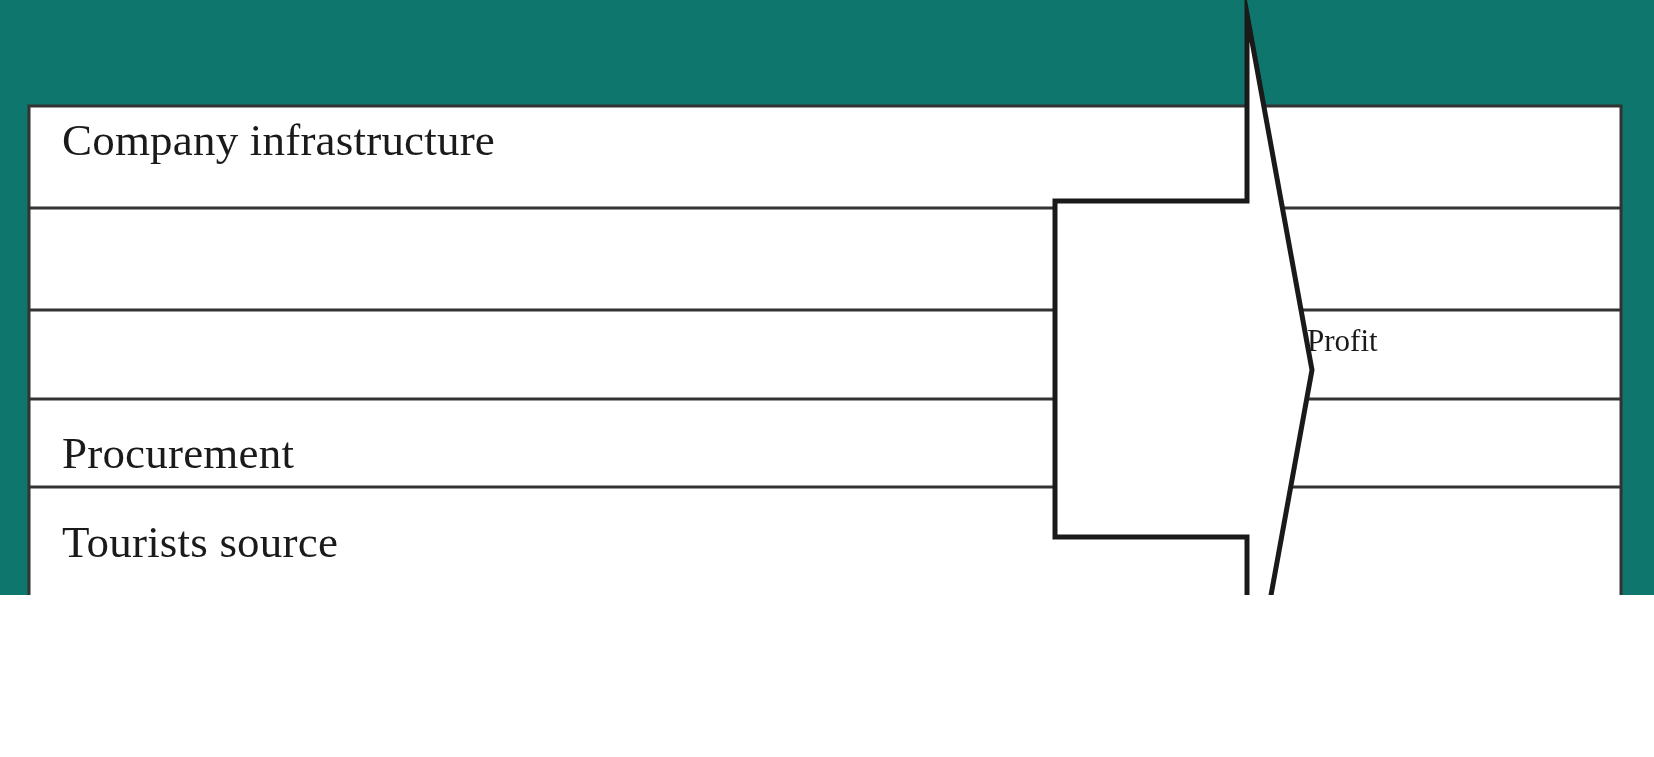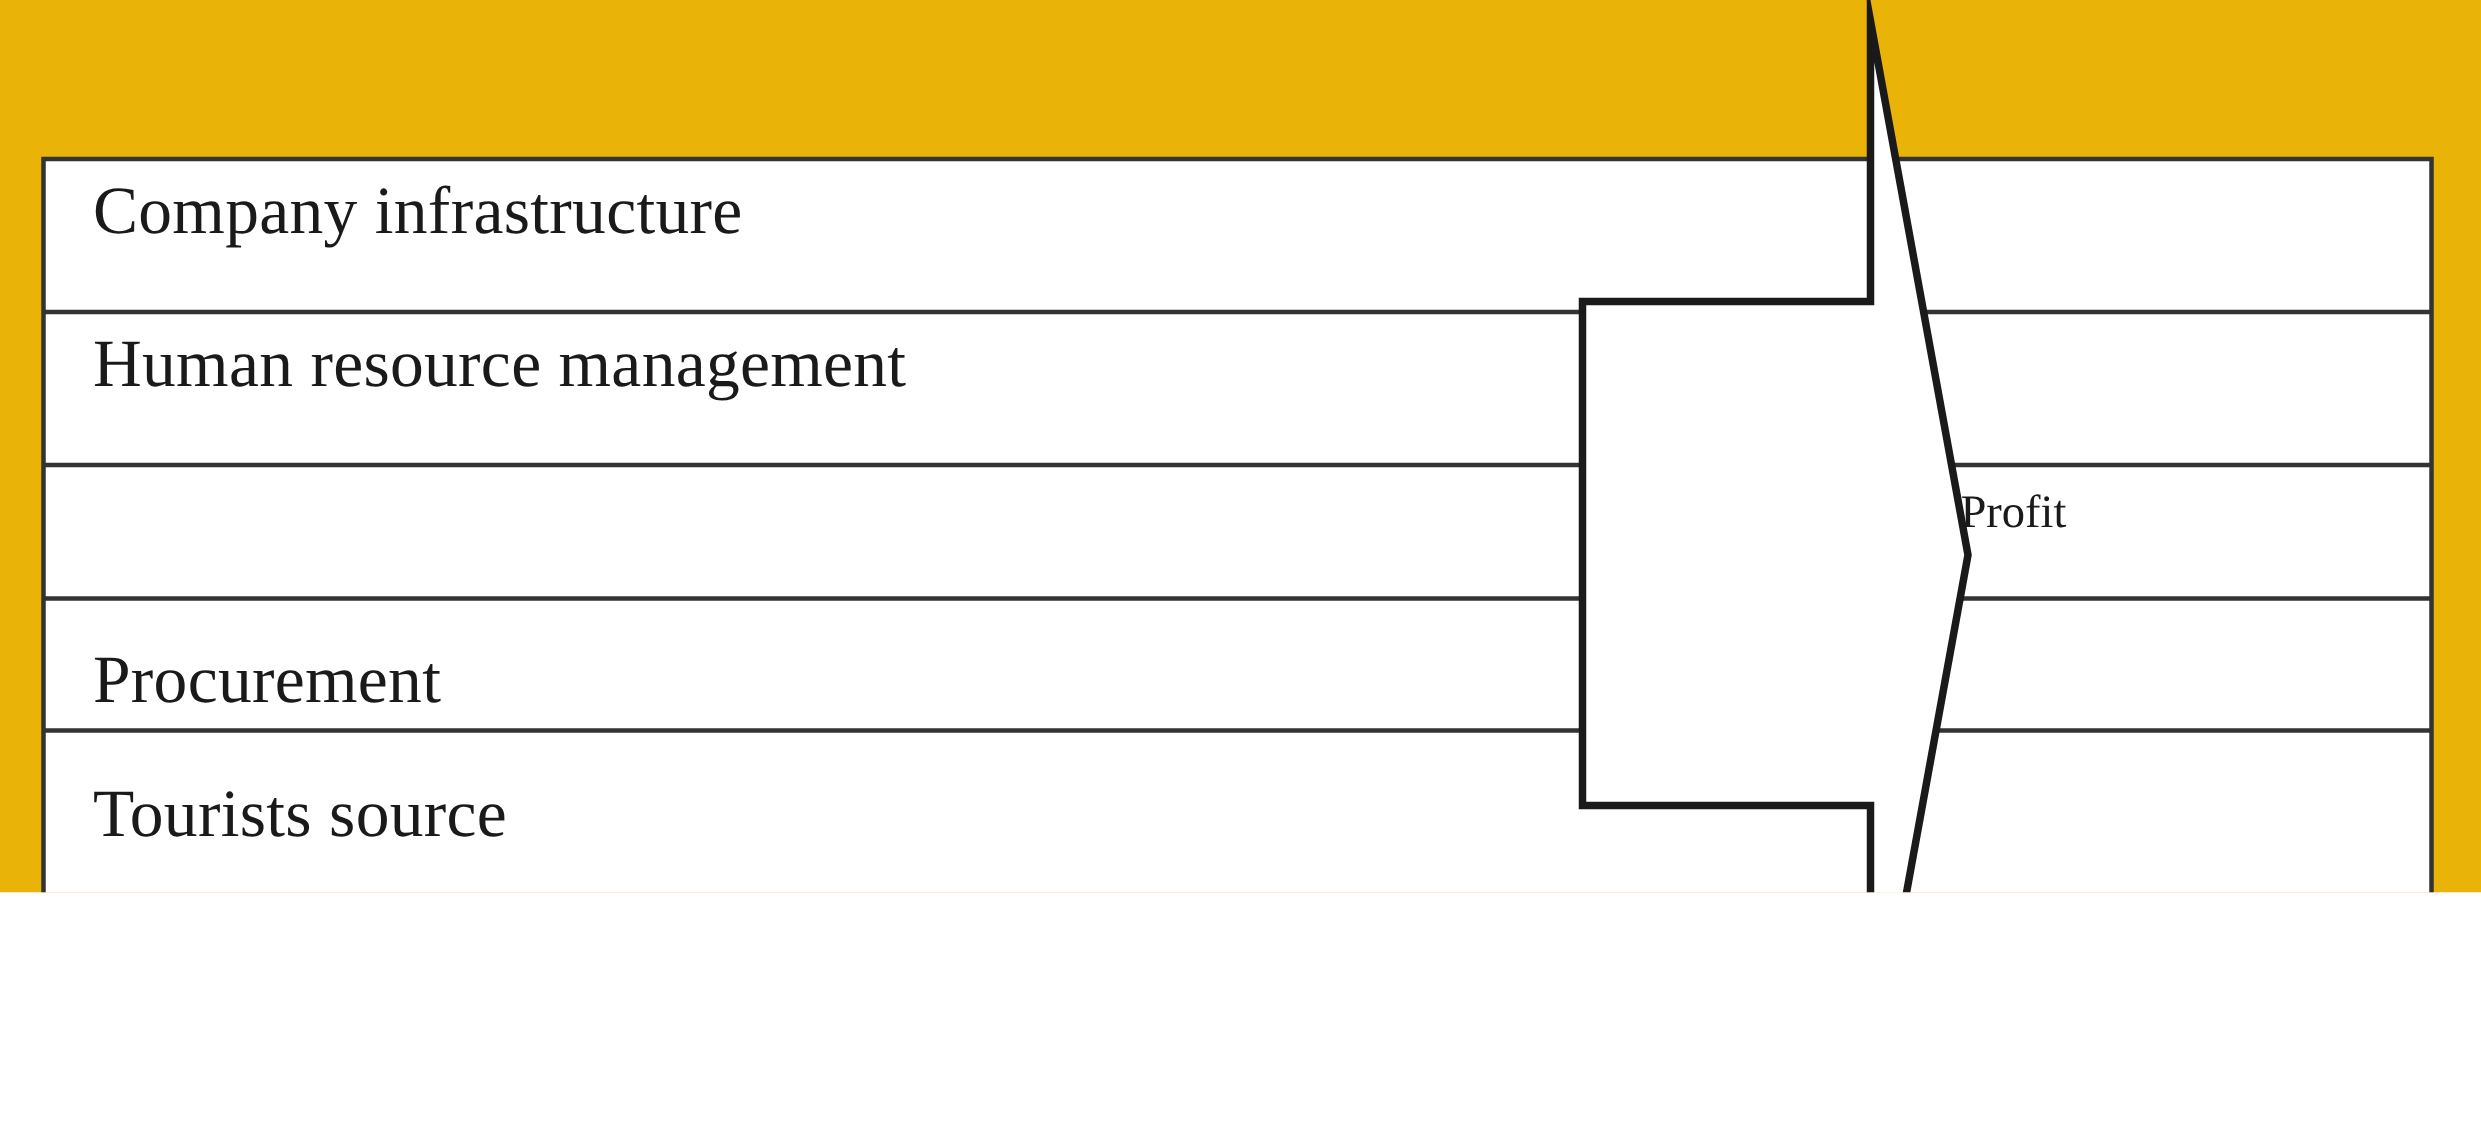--- a/index.html
+++ b/index.html
@@ -9,21 +9,21 @@
     background: #ffffff;
   }
   body {
     font-family: "Liberation Serif", "DejaVu Serif", serif;
     color: #000000;
   }
   #stage {
     position: relative;
     width: 1654px;
     height: 595px;
-    background: #eab308;
+    background: #0f766e;
     overflow: hidden;
   }
   #diagram-svg {
     position: absolute;
     left: 0;
     top: 0;
     width: 1654px;
     height: 757px;
     display: block;
   }
@@ -63,21 +63,20 @@
              L 1247 201
              L 1247 14
              L 1312 370
              L 1247 727
              L 1247 537
              L 1055 537 Z" fill="#ffffff" stroke="#1a1a1a" stroke-width="5" stroke-linejoin="miter" stroke-miterlimit="20"></path>
   </svg>
 
   <div class="row-label" style="left:62px; top:118px;">Company infrastructure</div>
 
-  <div class="row-label" style="left:62px; top:220px;">Human resource management</div>
 
 
   <div class="row-label" style="left:62px; top:411px;margin-top:20px;">Procurement</div>
 
   <div class="row-label" style="left:62px; top:520px;font-family:Liberation Serif, serif;">Tourists source</div>
 
   <div class="profit-label" style="left:1307px; top:325px;">Profit</div>
 
 </div>
 

